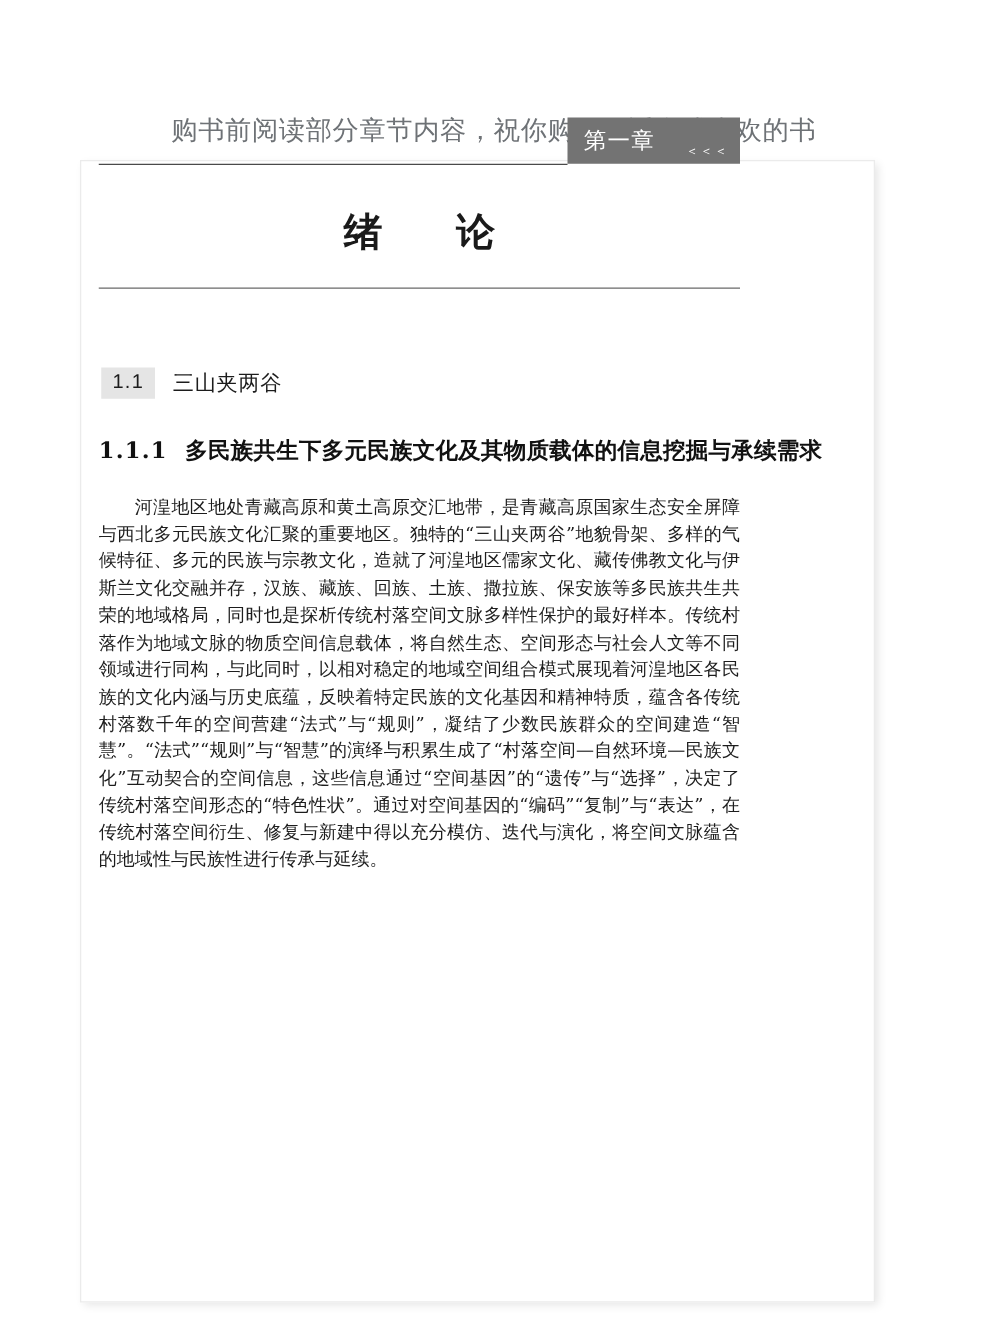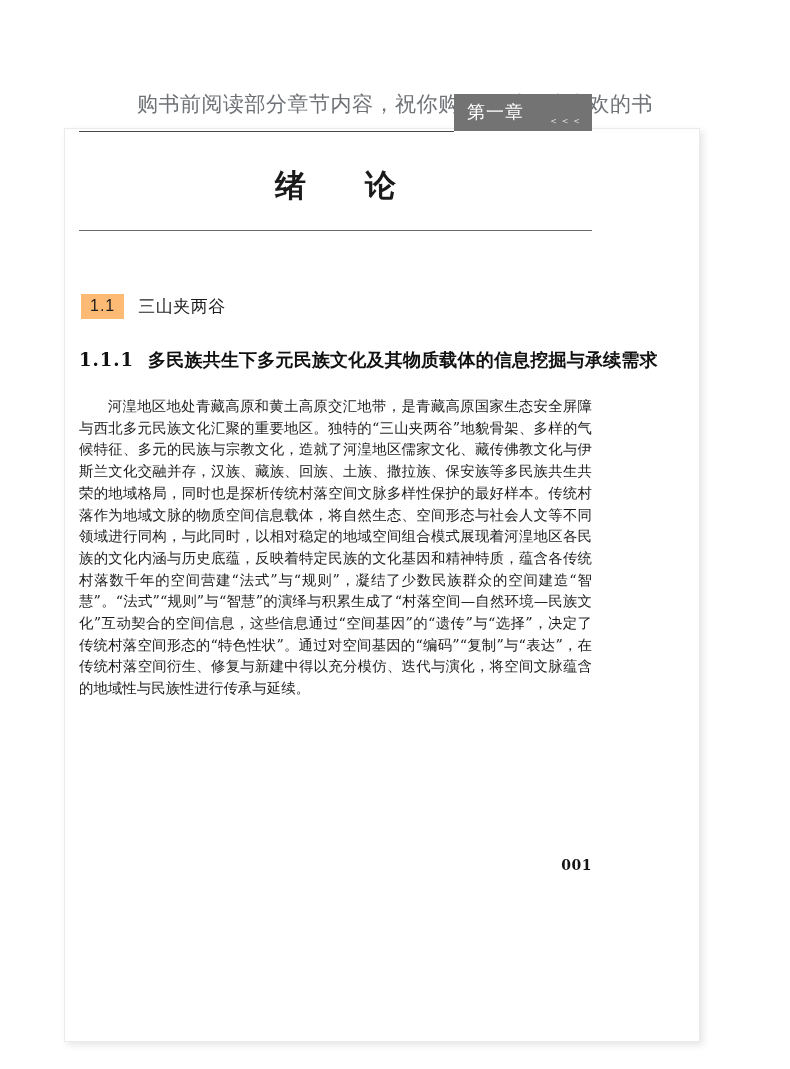--- a/index.html
+++ b/index.html
@@ -125,21 +125,21 @@
   
   .section-head {
     position: absolute;
     left: 2px;
     top: 294px;    
     display: flex;
     align-items: center;
   }
   .section-number-box {
     display: inline-block;
-    background: #fdba74;
+    background: #e5e5e5;
     color: #1c1c1c;
     font-size: 16px;
     line-height: 22px;
     padding: 1px 9px 2px 9px;
     letter-spacing: 1px;
     font-family: "Liberation Sans", "DejaVu Sans", sans-serif;
   }
   .section-title {
     margin-left: 14px;
     font-size: 17px;
@@ -227,15 +227,14 @@
   </div>
 
   <div class="subsection-head">
     <span class="subsection-num">1.1.1</span><span>多民族共生下多元民族文化及其物质载体的信息挖掘与承续需求</span>
   </div>
 
   <div class="body-text">
     <p class="para">河湟地区地处青藏高原和黄土高原交汇地带，是青藏高原国家生态安全屏障与西北多元民族文化汇聚的重要地区。独特的“三山夹两谷”地貌骨架、多样的气候特征、多元的民族与宗教文化，造就了河湟地区儒家文化、藏传佛教文化与伊斯兰文化交融并存，汉族、藏族、回族、土族、撒拉族、保安族等多民族共生共荣的地域格局，同时也是探析传统村落空间文脉多样性保护的最好样本。传统村落作为地域文脉的物质空间信息载体，将自然生态、空间形态与社会人文等不同领域进行同构，与此同时，以相对稳定的地域空间组合模式展现着河湟地区各民族的文化内涵与历史底蕴，反映着特定民族的文化基因和精神特质，蕴含各传统村落数千年的空间营建“法式”与“规则”，凝结了少数民族群众的空间建造“智慧”。“法式”“规则”与“智慧”的演绎与积累生成了“村落空间—自然环境—民族文化”互动契合的空间信息，这些信息通过“空间基因”的“遗传”与“选择”，决定了传统村落空间形态的“特色性状”。通过对空间基因的“编码”“复制”与“表达”，在传统村落空间衍生、修复与新建中得以充分模仿、迭代与演化，将空间文脉蕴含的地域性与民族性进行传承与延续。</p>
   </div>
 
-  <div class="page-number">001</div>
 
 </div>
 
 </body></html>

